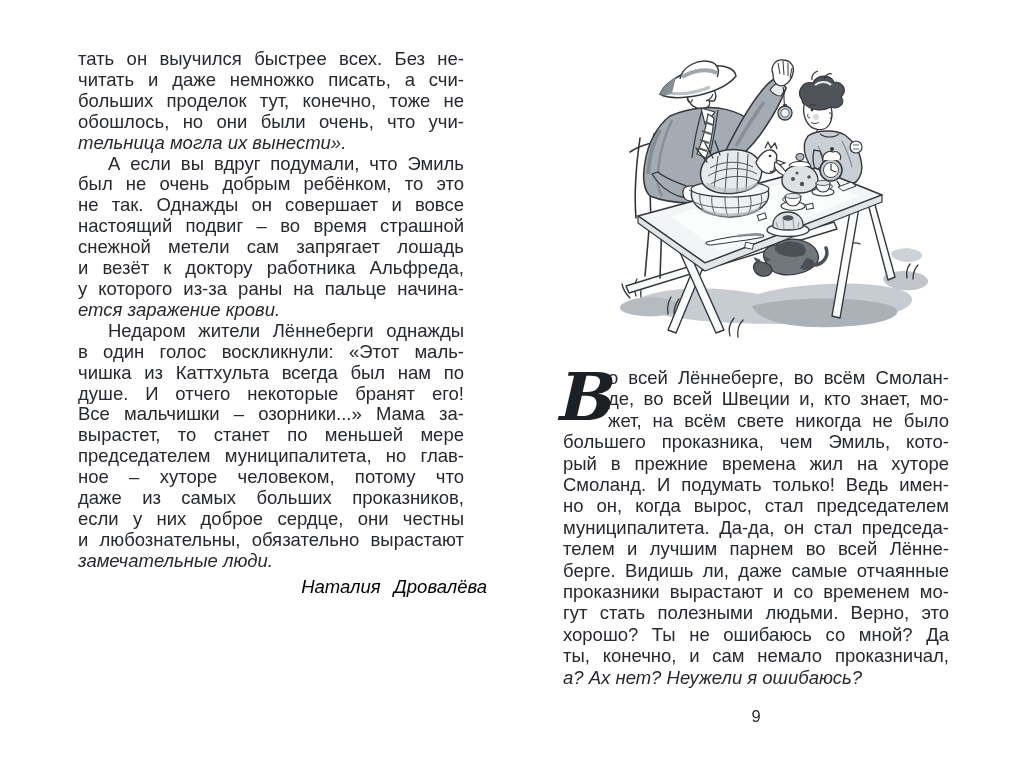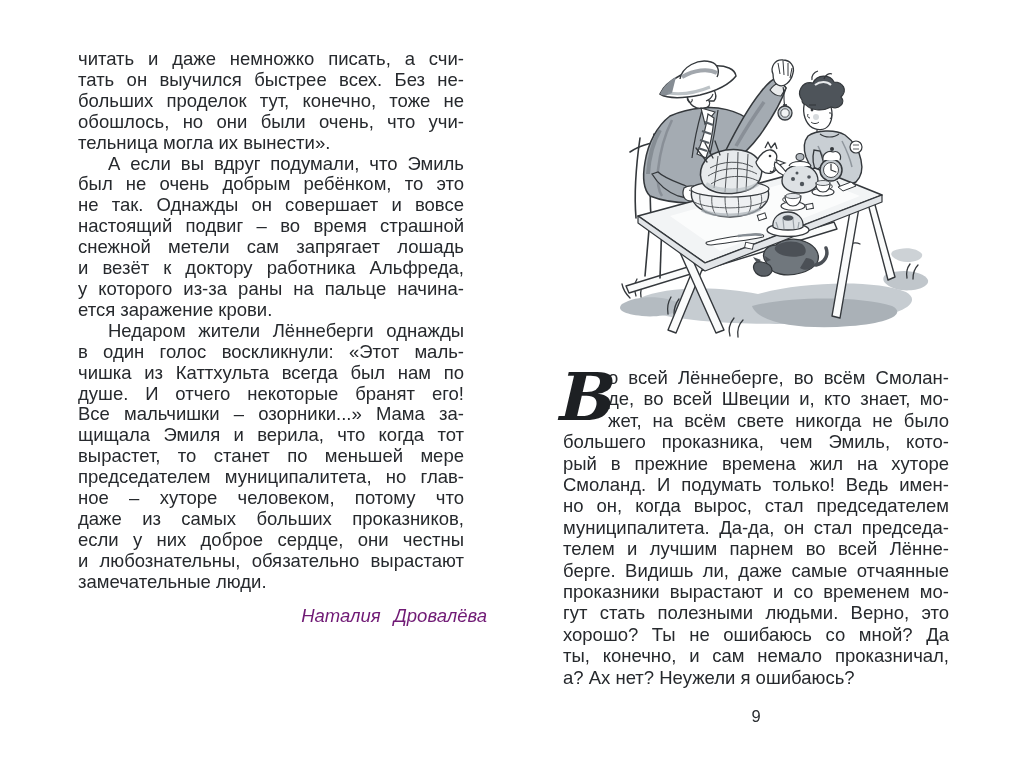--- a/index.html
+++ b/index.html
@@ -7,68 +7,67 @@
   body{
     width:1024px;height:768px;position:relative;overflow:hidden;
     background:#ffffff;color:#26292d;
     font-family:"Liberation Sans", sans-serif;
     -webkit-font-smoothing:antialiased;
   }
   .textcol{position:absolute;font-size:18.5px;}
   .leftcol{left:78px;top:49px;width:386px;line-height:20.9px;}
   .rightcol{left:563px;top:367px;width:386px;line-height:21.4px;}
   .tline{text-align:justify;text-align-last:justify;text-justify:inter-word;white-space:normal;}
-  .tline.plast{text-align-last:left;}
+  .tline.plast{text-align-last:left;font-style:italic;}
   .para{margin:0;}
   .para.indent .tline:first-child{text-indent:30px;}
   .signature{
-    margin-top:13px;margin-right:-23px;text-align:right;
-    font-style:italic;word-spacing:8px;font-size:18.5px;color:#701a75;
+    margin-top:5px;margin-right:-23px;text-align:right;
+    font-style:italic;word-spacing:8px;font-size:18.5px;color:#000000;
   }
   .dropcap{
     float:left;width:42px;height:62px;margin:2px 6px 0 -3px;
     font-family:"DejaVu Serif", serif;font-style:italic;font-weight:700;
     font-size:66px;line-height:56px;color:#1d2023;
     transform:skewX(-2deg);
   }
   .pagenum{
     position:absolute;left:563px;top:707px;width:386px;
     text-align:center;font-size:16.5px;color:#2a2d31;
   }
   .illo{position:absolute;left:610px;top:46px;width:335px;height:302px;}
   .illo svg{display:block;width:100%;height:100%;}
 </style>
 </head>
 <body>
 
 <div class="textcol leftcol">
   <div class="para">
+      <div class="tline">тать он выучился быстрее всех. Без не-</div>
       <div class="tline">читать и даже немножко писать, а счи-</div>
-      <div class="tline">тать он выучился быстрее всех. Без не-</div>
       <div class="tline">больших проделок тут, конечно, тоже не</div>
       <div class="tline">обошлось, но они были очень, что учи-</div>
       <div class="tline plast">тельница могла их вынести».</div>
     </div>
   <div class="para indent">
       <div class="tline">А если вы вдруг подумали, что Эмиль</div>
       <div class="tline">был не очень добрым ребёнком, то это</div>
       <div class="tline">не так. Однажды он совершает и вовсе</div>
       <div class="tline">настоящий подвиг – во время страшной</div>
       <div class="tline">снежной метели сам запрягает лошадь</div>
       <div class="tline">и везёт к доктору работника Альфреда,</div>
       <div class="tline">у которого из-за раны на пальце начина-</div>
       <div class="tline plast">ется заражение крови.</div>
     </div>
   <div class="para indent">
       <div class="tline">Недаром жители Лённеберги однажды</div>
       <div class="tline">в один голос воскликнули: «Этот маль-</div>
       <div class="tline">чишка из Каттхульта всегда был нам по</div>
       <div class="tline">душе. И отчего некоторые бранят его!</div>
       <div class="tline">Все мальчишки – озорники...» Мама за-</div>
-      <div class="tline">щищала Эмиля и верила, что когда тот</div>
       <div class="tline">вырастет, то станет по меньшей мере</div>
       <div class="tline">председателем муниципалитета, но глав-</div>
       <div class="tline">ное – хуторе человеком, потому что</div>
       <div class="tline">даже из самых больших проказников,</div>
       <div class="tline">если у них доброе сердце, они честны</div>
       <div class="tline">и любознательны, обязательно вырастают</div>
       <div class="tline plast">замечательные люди.</div>
     </div>
   <div class="signature">Наталия Дровалёва</div>
 </div>

